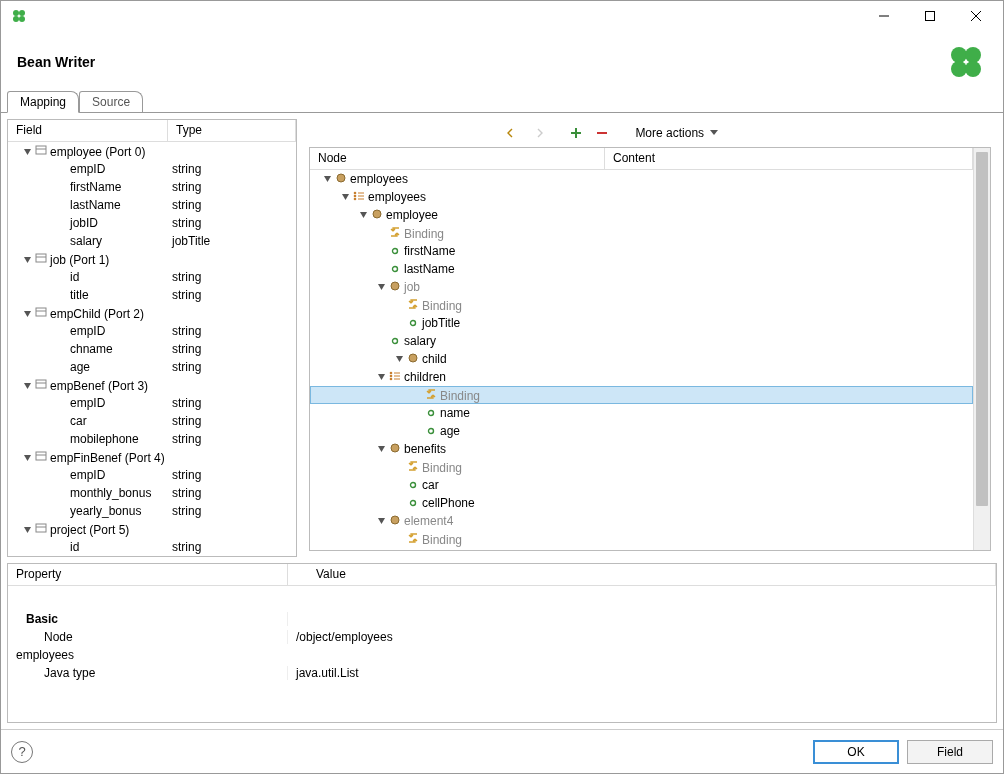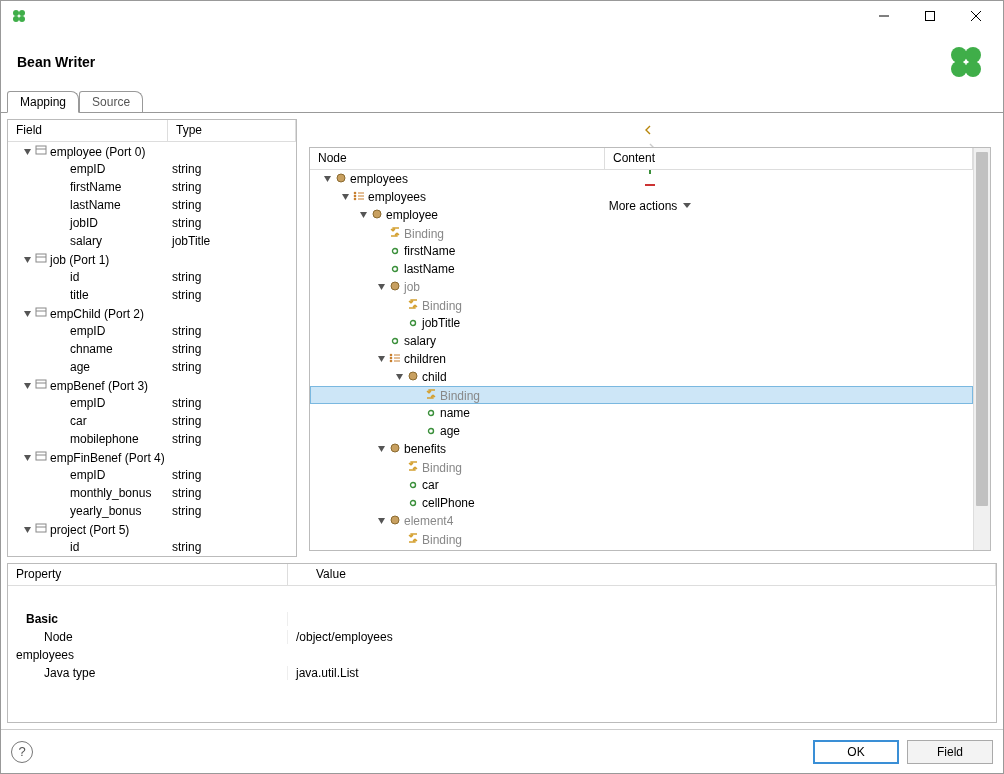--- a/index.html
+++ b/index.html
@@ -13,21 +13,21 @@
 .header-title { font-size: 14px; font-weight: bold; flex: 1; }
 .header-logo { width: 42px; height: 42px; }
 .tabbar { height: 24px; display: flex; align-items: flex-end; padding-left: 6px; border-bottom: 1px solid #999; }
 .tab { padding: 3px 12px 3px 12px; border: 1px solid #999; border-bottom: none; border-top-left-radius: 3px; border-top-right-radius: 8px; background: #fff; margin-right: 0px; position: relative; }
 .tab.active { background: #fff; z-index: 2; border-bottom: 1px solid #fff; margin-bottom: -1px; }
 .tab.inactive { background: #fff; color: #555; }
 .main-area { flex: 1; display: flex; flex-direction: column; padding: 6px; gap: 6px; min-height: 0; }
 .top-panels { flex: 1; display: flex; gap: 6px; min-height: 0; }
 .left-panel { width: 290px; border: 1px solid #bbb; display: flex; flex-direction: column; min-height: 0; }
 .right-panel { flex: 1; display: flex; flex-direction: column; min-height: 0; }
-.toolbar { height: 28px; display: flex; align-items: center; padding: 0 8px; gap: 4px; flex-direction: column; }
+.toolbar { height: 28px; display: flex; align-items: center; padding: 0 8px; gap: 4px; }
 .tool-btn { width: 22px; height: 22px; display: flex; align-items: center; justify-content: center; }
 .tool-sep { width: 8px; }
 .more-actions { display: flex; align-items: center; gap: 6px; padding: 0 6px; height: 22px; }
 .tree-container { flex: 1; border: 1px solid #bbb; margin: 0 6px 6px 6px; display: flex; min-height: 0; }
 .col-headers { display: flex; height: 22px; background: #fff; border-bottom: 1px solid #ddd; }
 .col-header { padding: 3px 8px; border-right: 1px solid #ddd; }
 .tree-body { flex: 1; overflow-y: auto; }
 .tree-wrap { flex: 1; display: flex; flex-direction: column; min-width: 0; }
 .scrollbar-v { width: 17px; background: #f0f0f0; border-left: 1px solid #ddd; position: relative; }
 .scroll-thumb { position: absolute; left: 2px; right: 2px; background: #c1c1c1; border-radius: 1px; }
@@ -409,48 +409,48 @@
                 </div>
                 <div class="row">
                   <div class="cell" style="width: 295px;"><span class="indent" style="width:60px"></span><span class="expander"></span><span class="node-icon">
                       <svg width="8" height="8">
                         <circle cx="4" cy="4" r="2.5" fill="#fff" stroke="#3a8f3a" stroke-width="1.4"></circle>
                       </svg>
                     </span><span class="">salary</span></div>
                   <div class="cell" style="flex: 1 1 0%;"></div>
                 </div>
                 <div class="row">
+                  <div class="cell" style="width: 295px;"><span class="indent" style="width:78px"></span><span class="expander">
+                      <svg width="9" height="9">
+                        <path d="M1,2 L8,2 L4.5,8 Z" fill="#555"></path>
+                      </svg>
+                    </span><span class="node-icon">
+                      <svg width="10" height="10">
+                        <circle cx="5" cy="5" r="4" fill="#c8a060" stroke="#8a6a30"></circle>
+                      </svg>
+                    </span><span class="">child</span></div>
+                  <div class="cell" style="flex: 1 1 0%;"></div>
+                </div>
+                <div class="row">
                   <div class="cell" style="width: 295px;"><span class="indent" style="width:60px"></span><span class="expander">
                       <svg width="9" height="9">
                         <path d="M1,2 L8,2 L4.5,8 Z" fill="#555"></path>
                       </svg>
                     </span><span class="node-icon">
                       <svg width="12" height="10">
                         <circle cx="2" cy="2" r="1.3" fill="#c87f2f"></circle>
                         <circle cx="2" cy="5" r="1.3" fill="#c87f2f"></circle>
                         <circle cx="2" cy="8" r="1.3" fill="#c87f2f"></circle>
                         <line x1="5" y1="2" x2="11" y2="2" stroke="#c87f2f"></line>
                         <line x1="5" y1="5" x2="11" y2="5" stroke="#c87f2f"></line>
                         <line x1="5" y1="8" x2="11" y2="8" stroke="#c87f2f"></line>
                       </svg>
                     </span><span class="">children</span></div>
                   <div class="cell" style="flex: 1 1 0%;"></div>
                 </div>
-                <div class="row">
-                  <div class="cell" style="width: 295px;"><span class="indent" style="width:78px"></span><span class="expander">
-                      <svg width="9" height="9">
-                        <path d="M1,2 L8,2 L4.5,8 Z" fill="#555"></path>
-                      </svg>
-                    </span><span class="node-icon">
-                      <svg width="10" height="10">
-                        <circle cx="5" cy="5" r="4" fill="#c8a060" stroke="#8a6a30"></circle>
-                      </svg>
-                    </span><span class="">child</span></div>
-                  <div class="cell" style="flex: 1 1 0%;"></div>
-                </div>
                 <div class="row selected-outline">
                   <div class="cell" style="width: 295px;"><span class="indent" style="width:96px"></span><span class="expander"></span><span class="node-icon">
                       <svg width="12" height="12" viewBox="0 0 12 12">
                         <path d="M10 2 L4 2 L4 5 M4 5 L2 3 M4 5 L6 3" fill="none" stroke="#d4a030" stroke-width="1.3"></path>
                         <path d="M2 10 L8 10 L8 7 M8 7 L6 9 M8 7 L10 9" fill="none" stroke="#d4a030" stroke-width="1.3"></path>
                       </svg>
                     </span><span class="binding-text">Binding</span></div>
                   <div class="cell" style="flex: 1 1 0%;"></div>
                 </div>
                 <div class="row">

